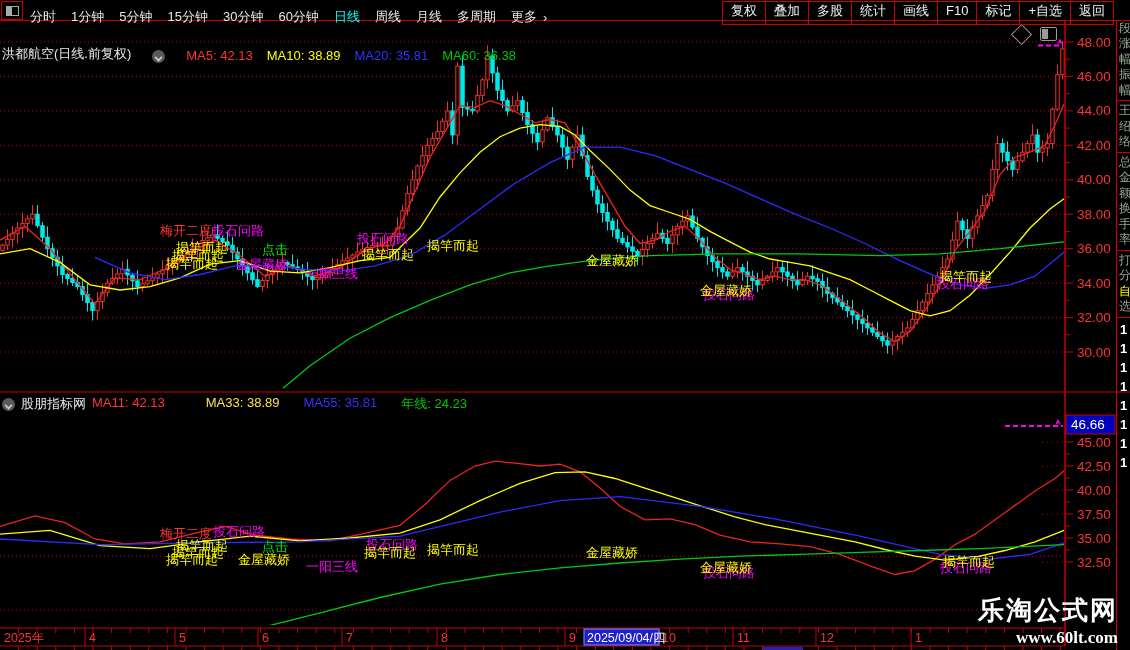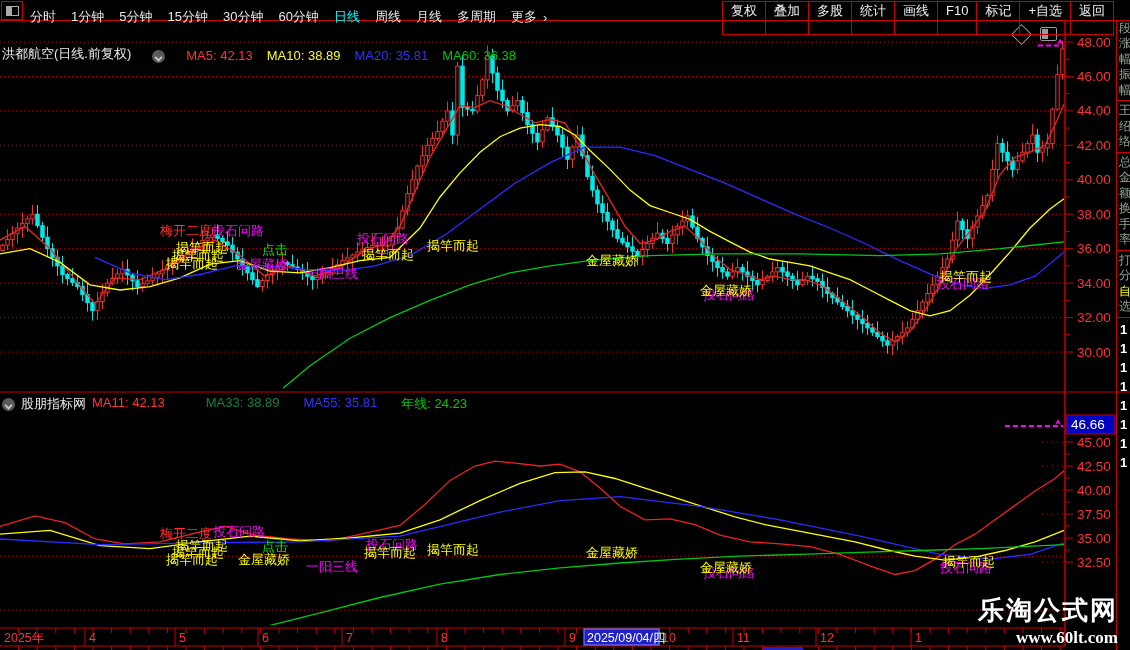--- a/index.html
+++ b/index.html
@@ -13,21 +13,21 @@
   #win-icon-box { left:1px; top:1px; width:22px; height:19px; border:1px solid #c80000;
     display:flex; align-items:center; justify-content:center; }
   #win-icon { width:13px; height:10px; border:1px solid #aaa; position:relative; }
   #win-icon::after { content:""; position:absolute; left:0; top:0; width:5px; height:8px; background:#aaa; }
   #tabs { left:30px; top:0; height:34px; display:flex; align-items:center; gap:15px; }
   .tab { font-size:13px; color:#e6e6e6; white-space:nowrap; cursor:default; }
   .tab.active { color:#00ffff; }
   #more-chevron { color:#e6e6e6; font-size:13px; margin-left:-9px; }
   #topbtns { top:1px; right:16px; display:flex; }
   .topbtn { border:1px solid #c80000; border-left-width:0; color:#f0f0f0; font-size:13px;
-    padding:1px 8px; height:34px; line-height:16px; white-space:nowrap; }
+    padding:1px 8px; height:24px; line-height:16px; white-space:nowrap; }
   .topbtn:first-child { border-left-width:1px; }
 
   
   #main-title-row { left:2px; top:23px; height:16px; display:flex; align-items:flex-end; gap:21px; z-index:4;margin-top:24px; }
   #main-title { color:#e8e8e8; font-size:13px; }
   .drop-icon { width:13px; height:13px; border-radius:50%; background:#5a5a5a; position:relative; }
   .drop-icon::after { content:""; position:absolute; left:3px; top:4px; width:5px; height:5px;
     border-right:2px solid #cfcfcf; border-bottom:2px solid #cfcfcf; transform:rotate(45deg) scale(.8); }
   .ma-label { font-size:13px; white-space:nowrap; }
   #sub-title-row { left:2px; top:396px; height:16px; display:flex; align-items:center; gap:6px; z-index:4; }
@@ -105,21 +105,21 @@
         <span class="ma-label" style="color: rgb(50, 50, 255);">MA20: 35.81</span>
         <span class="ma-label" style="color: rgb(0, 200, 0);">MA60: 36.38</span>
       </span>
   </div>
 
   <div id="sub-title-row" class="abs">
     <span class="drop-icon"></span>
     <span id="sub-title">股朋指标网</span>
     <span id="sub-ma-labels" style="display:flex;gap:24px;">
         <span class="ma-label" style="color: rgb(255, 52, 52);">MA11: 42.13</span>
-        <span class="ma-label" style="color: #15803d; padding-left: 17px;">MA33: 38.89</span>
+        <span class="ma-label" style="color: #fde047; padding-left: 17px;">MA33: 38.89</span>
         <span class="ma-label" style="color: rgb(50, 50, 255);">MA55: 35.81</span>
         <span class="ma-label" style="color: rgb(0, 200, 0);">年线: 24.23</span>
       </span>
   </div>
 
   <div id="chart-svg-container" class="abs"><svg width="1130" height="650" xmlns="http://www.w3.org/2000/svg">
         <defs>
   <clipPath id="clipMain">
             <rect x="0" y="22" width="1065" height="368"></rect>
           </clipPath>

